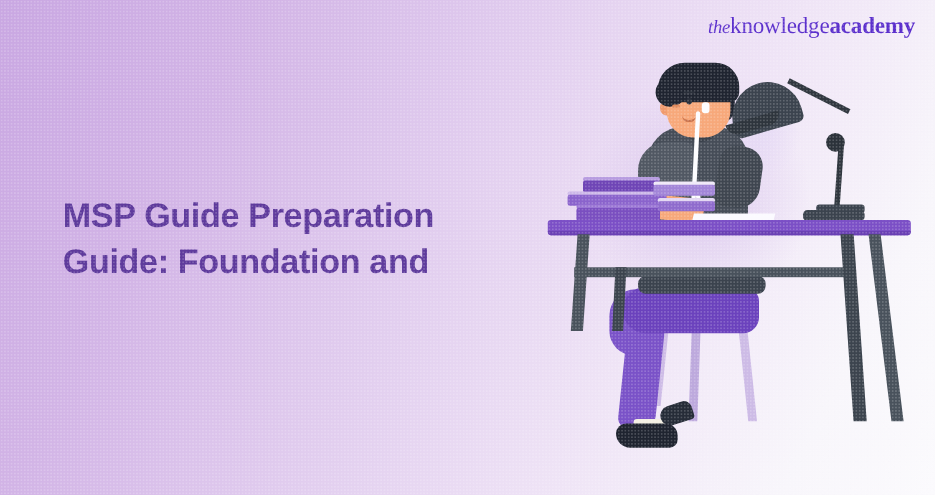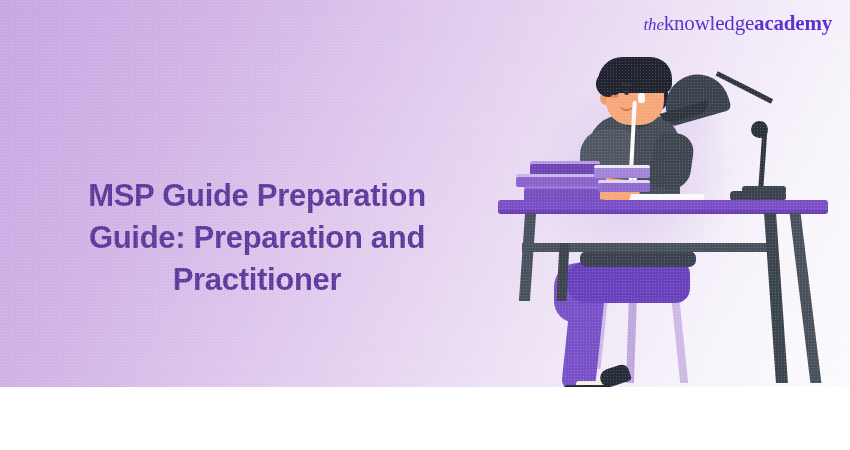--- a/index.html
+++ b/index.html
@@ -1,23 +1,22 @@
 <!DOCTYPE html>
 <html><head>
 <meta charset="utf-8">
 <style>
   html,body{margin:0;padding:0;}
   body{
     width:850px;height:450px;overflow:hidden;
     font-family:"Liberation Sans",sans-serif;
   }
   #banner{
-    position:relative;width:850px;height:387px;overflow:hidden;
+    position:relative;width:850px;height:450px;overflow:hidden;
     background:linear-gradient(117deg,#c9a7e2 0%,#d2b4e6 22%,#e0cbee 44%,#efe4f6 68%,#f8f6fb 87%,#fbfafd 100%);
-    text-align:center;
   }
   
   #grain{
     position:absolute;inset:0;pointer-events:none;opacity:.35;
     background-image:
       radial-gradient(rgba(255,255,255,.55) .6px, transparent .7px),
       radial-gradient(rgba(120,80,170,.12) .5px, transparent .6px);
     background-size:3px 3px, 5px 5px;
     background-position:0 0, 1px 2px;
   }
@@ -139,22 +138,21 @@
 <body>
 
 <div id="banner">
 
   <div id="logo">
     <span class="lg-the">the</span><span class="lg-knowledge">knowledge</span><span class="lg-academy">academy</span>
   </div>
 
   <h1 id="headline">
     <span class="hl-line">MSP Guide Preparation</span>
-    <span class="hl-line">Guide: Preparation and</span>
-    <span class="hl-line">Practitioner</span>
+    <span class="hl-line">Guide: Foundation and</span>
   </h1>
 
   <div id="art">
 
     <div class="pc glow"></div>
 
     <div class="pc lamp-light"></div>
 
     <div class="pc stool-l1"></div>
     <div class="pc stool-l2"></div>

